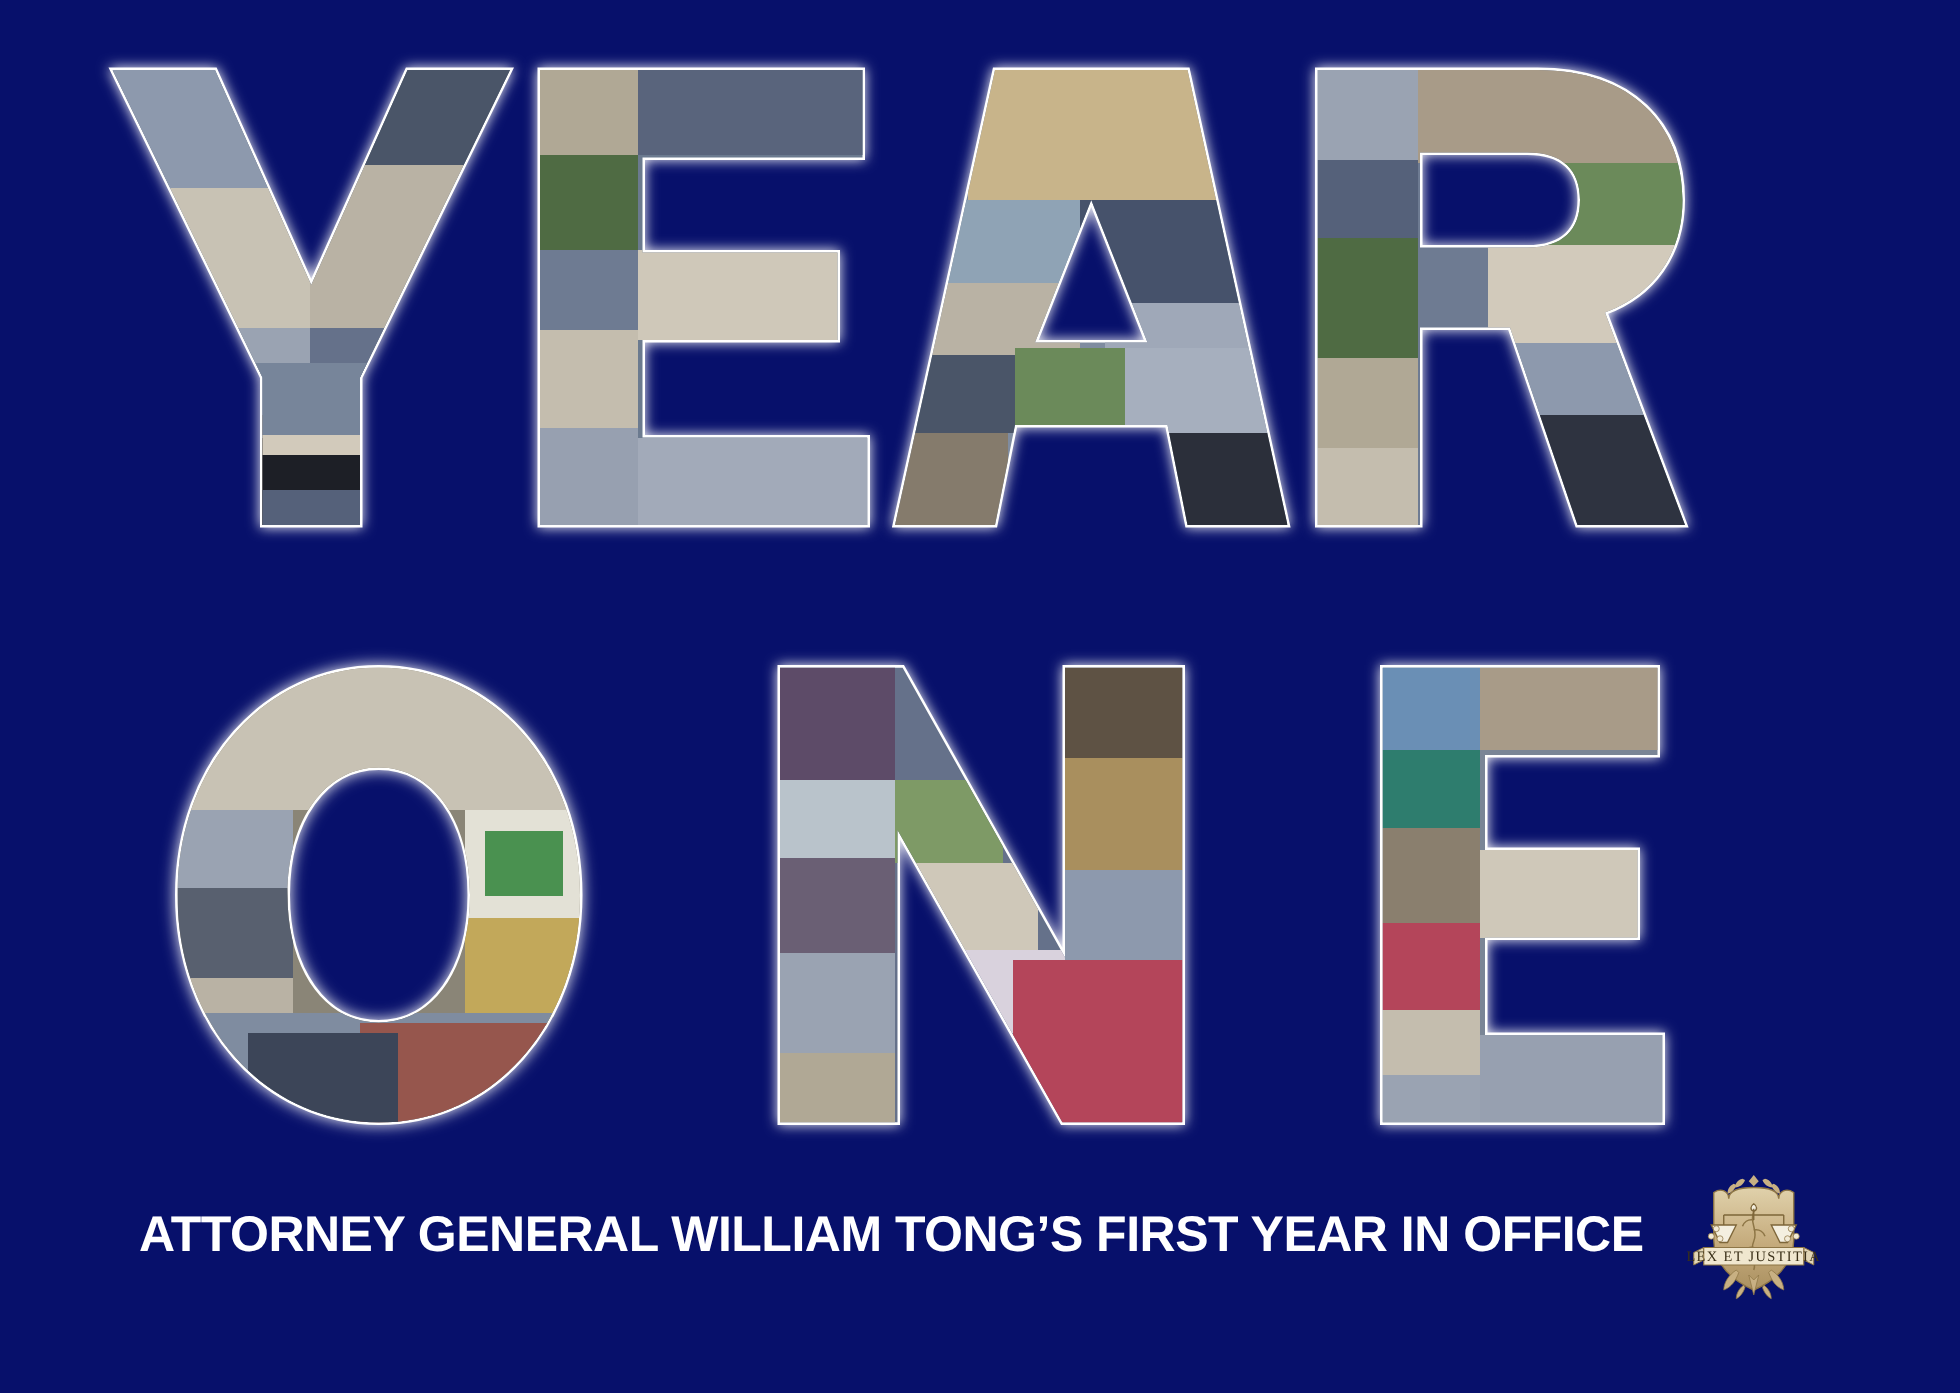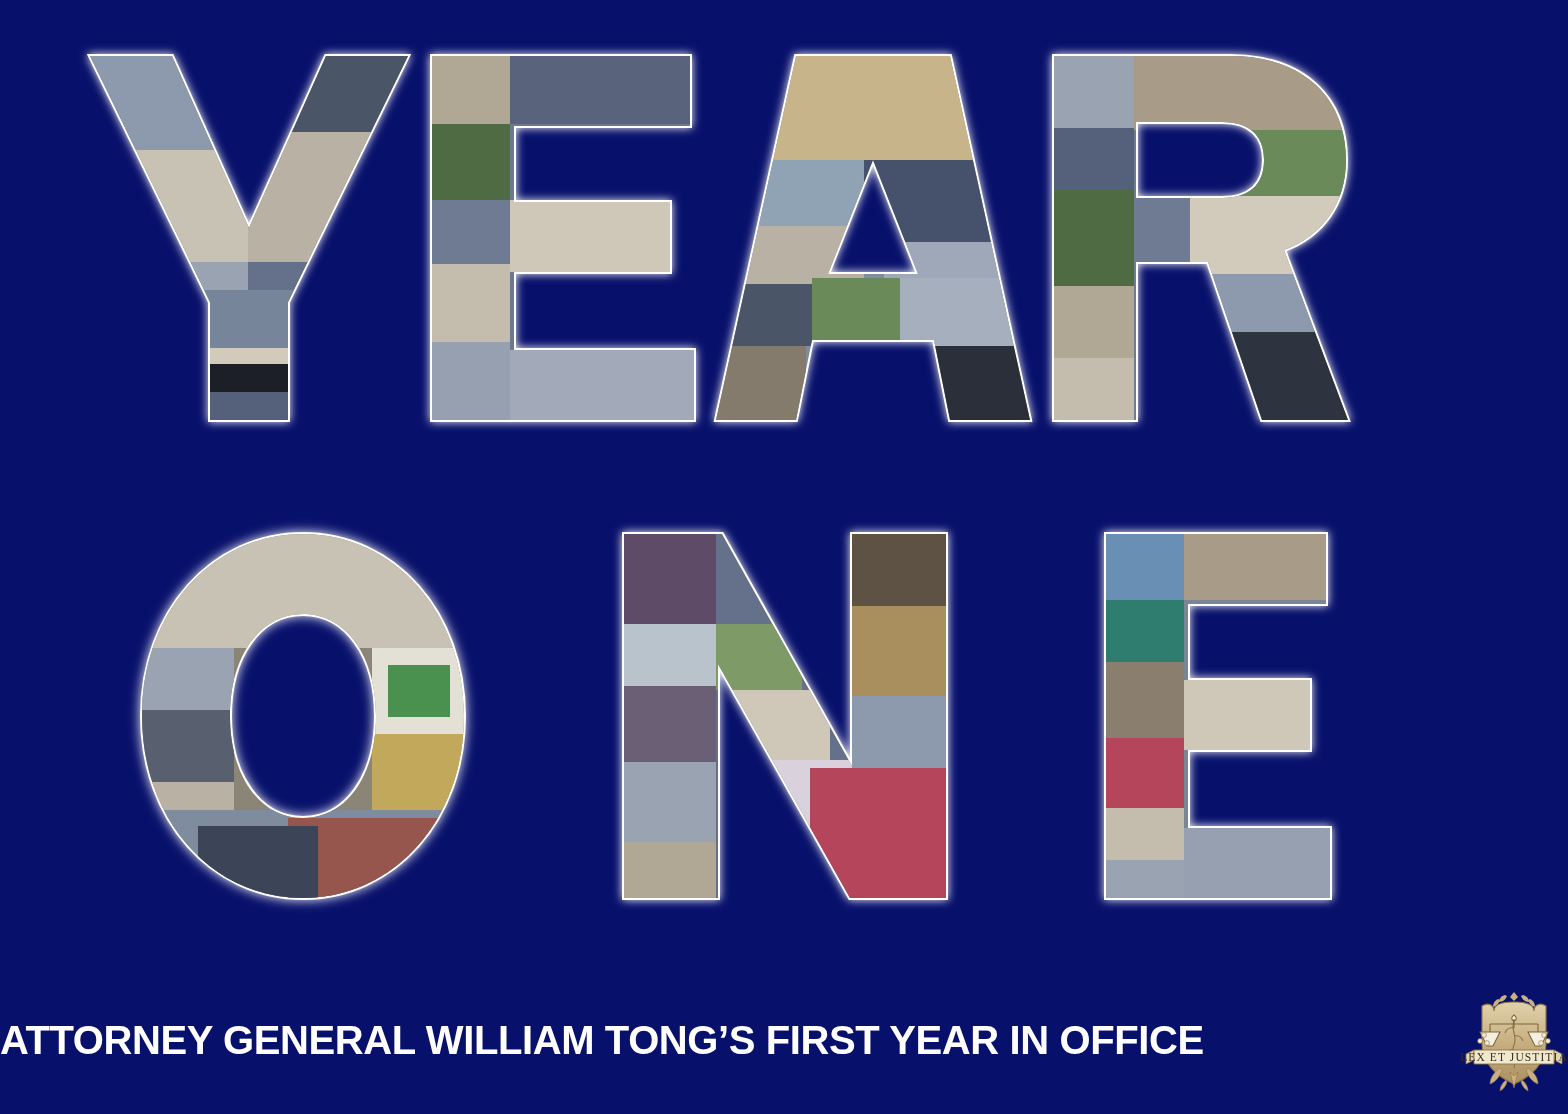--- a/index.html
+++ b/index.html
@@ -284,21 +284,21 @@
           <rect x="0" y="330" width="82" height="42" fill="#9aa3b2"></rect>
           <rect x="82" y="2" width="148" height="68" fill="#a89b88"></rect>
           <rect x="82" y="150" width="126" height="70" fill="#cfc8b9"></rect>
           <rect x="82" y="298" width="148" height="74" fill="#97a0b0"></rect>
         </g>
       </svg>
 
     </div>
   </div>
 
-  <div class="capline" style="top:985px; height:110px;justify-content:space-between;">
+  <div class="capline" style="top:933px; height:110px;">
     <span class="caption-text">ATTORNEY GENERAL WILLIAM TONG’S FIRST YEAR IN OFFICE</span>
 
     <div class="seal">
       <svg viewBox="0 0 108 104" width="108" height="104">
         <defs>
           <linearGradient id="goldG" x1="0" y1="0" x2="0" y2="1">
             <stop offset="0%" stop-color="#e0d1ab"></stop>
             <stop offset="55%" stop-color="#c5ab7c"></stop>
             <stop offset="100%" stop-color="#ab9161"></stop>
           </linearGradient>

